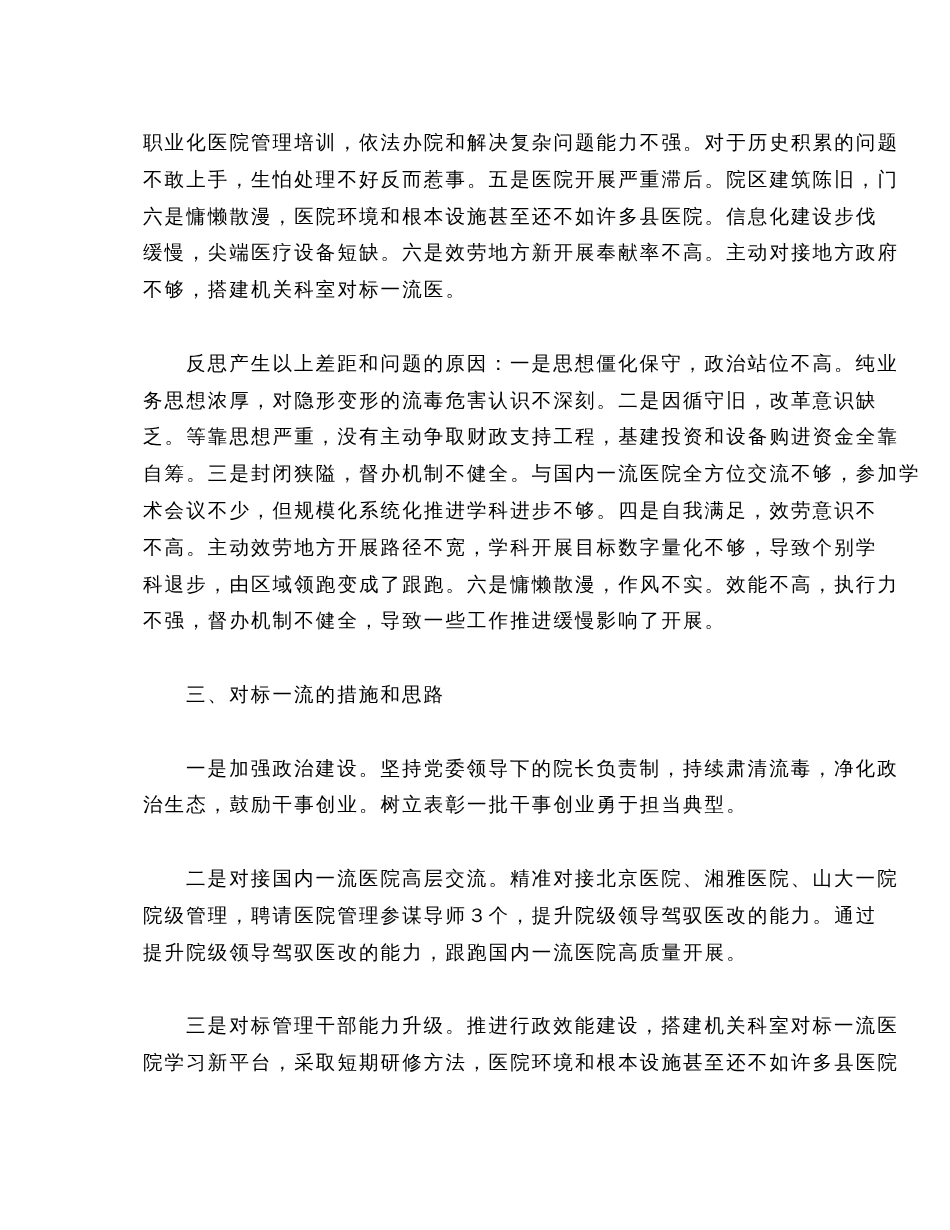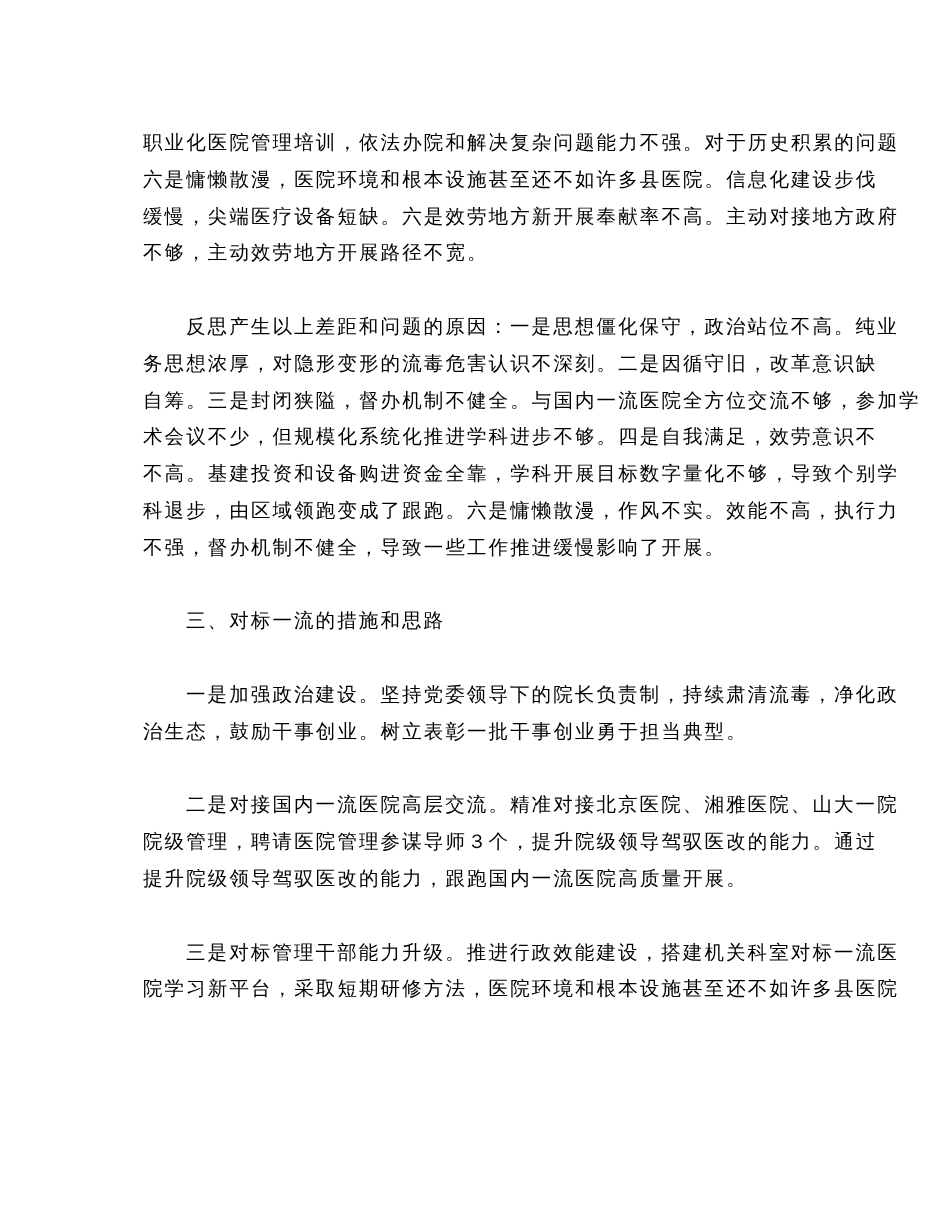--- a/index.html
+++ b/index.html
@@ -45,31 +45,33 @@
   }
 </style>
 </head>
 <body>
 
 <div class="page">
   <div class="content">
 
     <div class="para">
       <span class="line">职业化医院管理培训，依法办院和解决复杂问题能力不强。对于历史积累的问题</span>
+      <span class="line">不敢上手，生怕处理不好反而惹事。五是医院开展严重滞后。院区建筑陈旧，门</span>
       <span class="line">六是慵懒散漫，医院环境和根本设施甚至还不如许多县医院。信息化建设步伐</span>
       <span class="line">缓慢，尖端医疗设备短缺。六是效劳地方新开展奉献率不高。主动对接地方政府</span>
-      <span class="line">不够，主动效劳地方开展路径不宽。</span>
+      <span class="line">不够，搭建机关科室对标一流医。</span>
     </div>
 
     <div class="para">
       <span class="line indent">反思产生以上差距和问题的原因：一是思想僵化保守，政治站位不高。纯业</span>
       <span class="line">务思想浓厚，对隐形变形的流毒危害认识不深刻。二是因循守旧，改革意识缺</span>
+      <span class="line">乏。等靠思想严重，没有主动争取财政支持工程，基建投资和设备购进资金全靠</span>
       <span class="line">自筹。三是封闭狭隘，督办机制不健全。与国内一流医院全方位交流不够，参加学</span>
       <span class="line">术会议不少，但规模化系统化推进学科进步不够。四是自我满足，效劳意识不</span>
-      <span class="line">不高。基建投资和设备购进资金全靠，学科开展目标数字量化不够，导致个别学</span>
+      <span class="line">不高。主动效劳地方开展路径不宽，学科开展目标数字量化不够，导致个别学</span>
       <span class="line">科退步，由区域领跑变成了跟跑。六是慵懒散漫，作风不实。效能不高，执行力</span>
       <span class="line">不强，督办机制不健全，导致一些工作推进缓慢影响了开展。</span>
     </div>
 
     <div class="para">
       <span class="line indent">三、对标一流的措施和思路</span>
     </div>
 
     <div class="para">
       <span class="line indent">一是加强政治建设。坚持党委领导下的院长负责制，持续肃清流毒，净化政</span>

